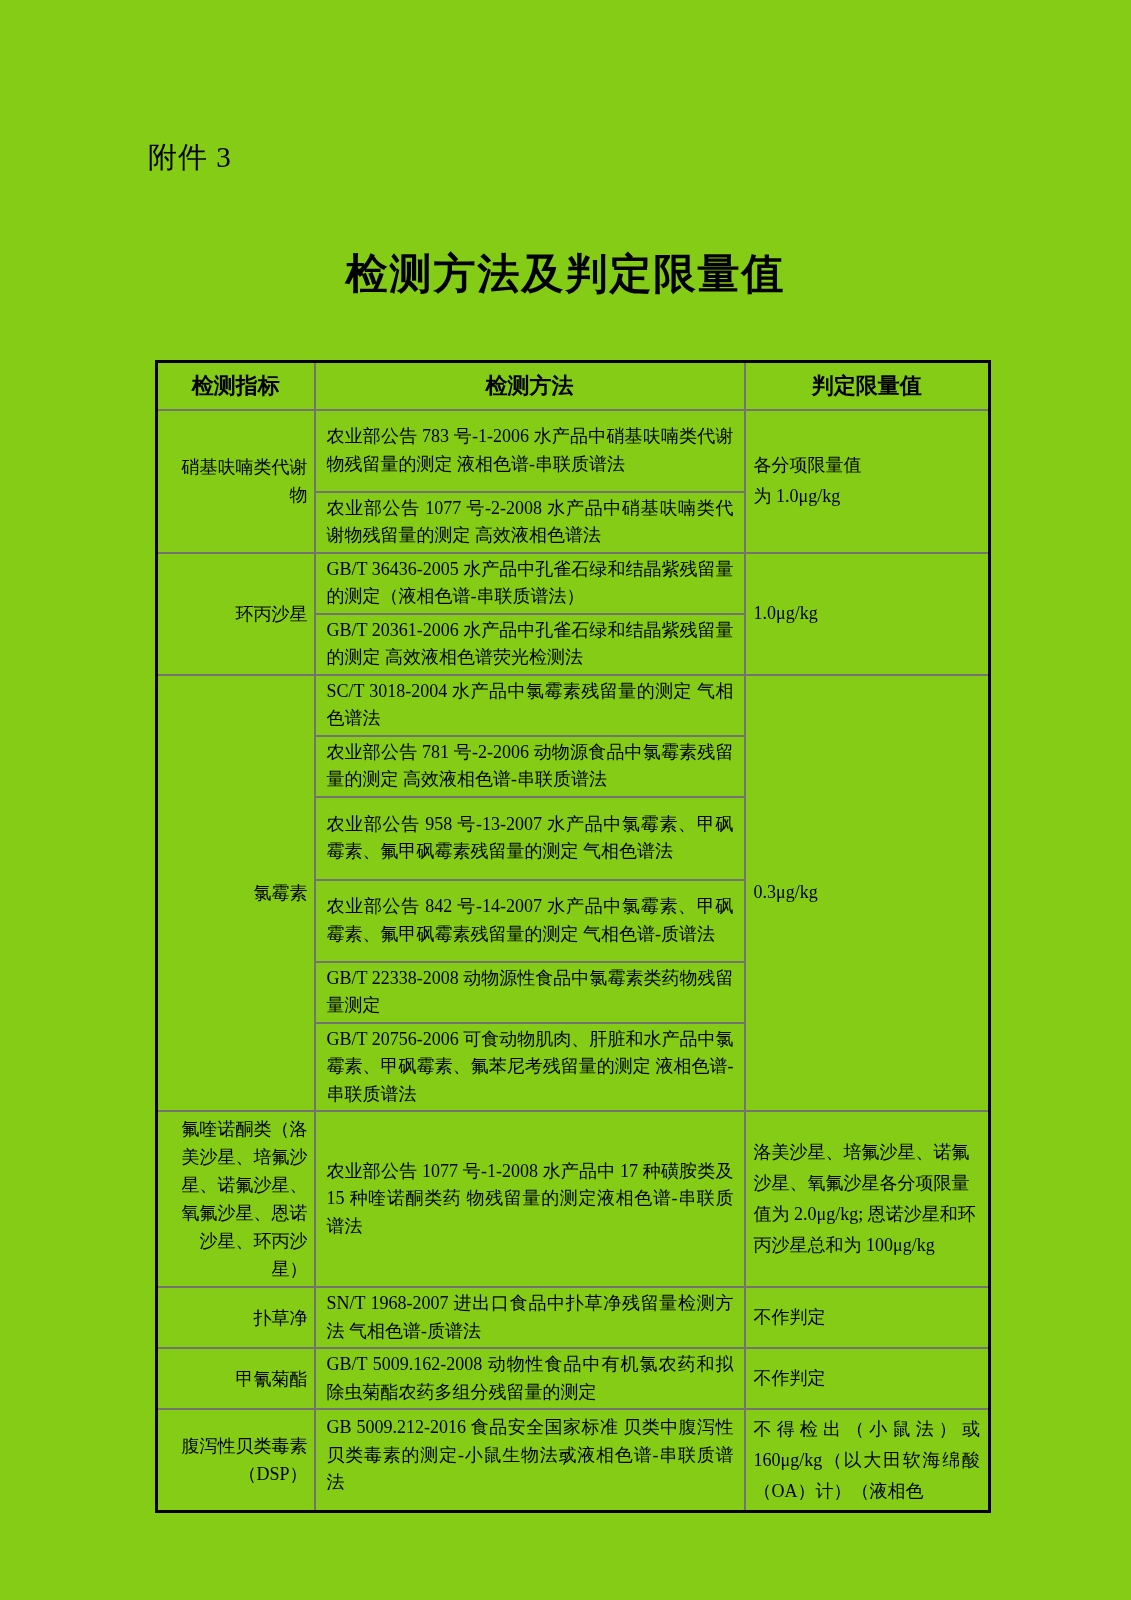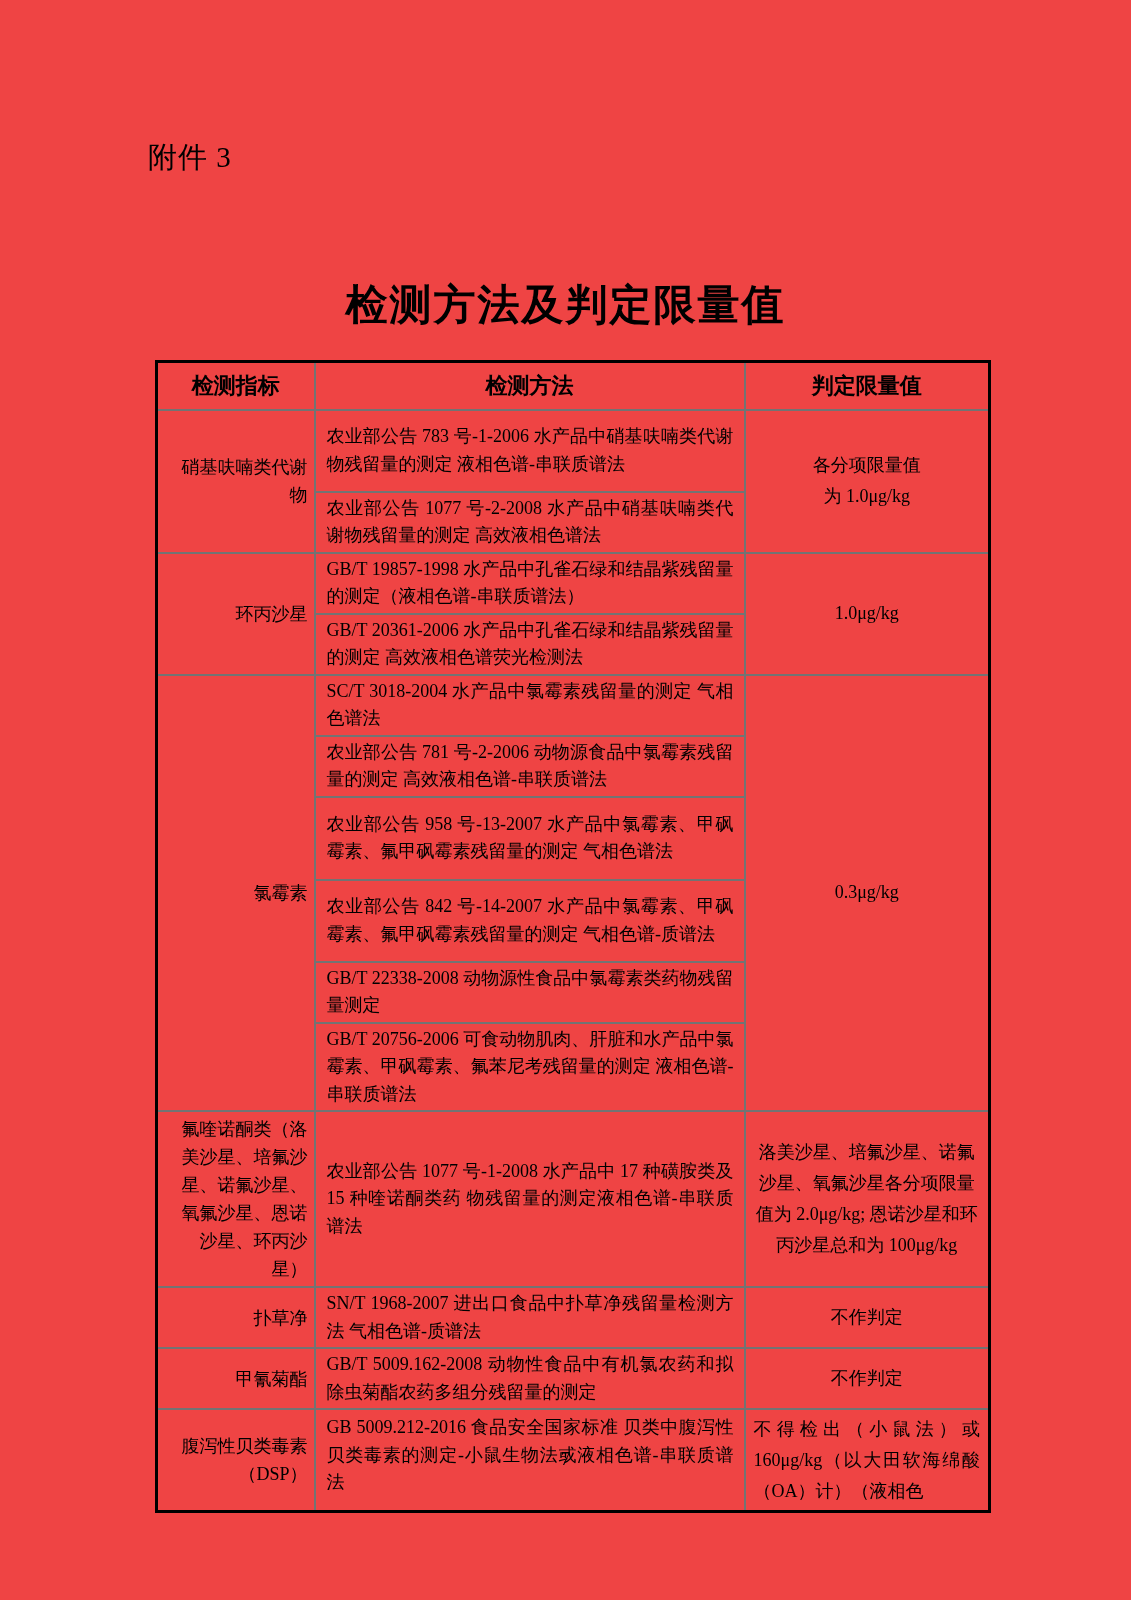--- a/index.html
+++ b/index.html
@@ -1,21 +1,21 @@
 <!DOCTYPE html>
 <html><head>
 <meta charset="utf-8">
 <style>
   html, body { margin: 0; padding: 0; background: #e8e8e8; }
   .page {
     position: relative;
     width: 1131px;
     height: 1600px;
     margin: 0 auto;
-    background: #ef4444;
+    background: #84cc16;
     font-family: "Liberation Serif", "DejaVu Serif", serif;
     color: #000;
     overflow: hidden;
   }
   .attachment-label {
     position: absolute;
     left: 148px;
     top: 138px;
     font-size: 29px;
     letter-spacing: 1px;
@@ -23,21 +23,20 @@
   .doc-title {
     position: absolute;
     left: 0;
     top: 246px;
     width: 100%;
     text-align: center;
     font-family: "Liberation Sans", "DejaVu Sans", sans-serif;
     font-weight: 900;
     font-size: 42px;
     letter-spacing: 2px;
-    margin-top: 31px;
   }
   table.limits-table {
     position: absolute;
     left: 155px;
     top: 360px;
     width: 833px;
     border-collapse: collapse;
     table-layout: fixed;
     border: 3px solid #000;
   }
@@ -63,21 +62,20 @@
     line-height: 28px;
     padding: 3px 6px;
   }
   td.met {
     text-align: justify;
     vertical-align: middle;
     line-height: 27.5px;
     padding: 2px 10px 2px 11px;
   }
   td.lim {
-    text-align: center;
     vertical-align: middle;
     line-height: 31px;
     padding: 3px 8px;
     white-space: pre-line;
   }
   tr.row-last td.met, tr.row-last td.lim { vertical-align: top; padding-top: 4px; }
   .page-number {
     position: absolute;
     left: 0;
     top: 1448px;
@@ -115,21 +113,21 @@
         <td class="met">农业部公告 783 号-1-2006 水产品中硝基呋喃类代谢物残留量的测定 液相色谱-串联质谱法</td>
         <td class="lim" rowspan="2">各分项限量值
 为 1.0μg/kg</td>
       </tr>
       <tr style="height:55px">
         <td class="met">农业部公告 1077 号-2-2008 水产品中硝基呋喃类代谢物残留量的测定 高效液相色谱法</td>
       </tr>
 
       <tr style="height:53px">
         <td class="ind" rowspan="2">环丙沙星</td>
-        <td class="met">GB/T 19857-1998 水产品中孔雀石绿和结晶紫残留量的测定（液相色谱-串联质谱法）</td>
+        <td class="met">GB/T 36436-2005 水产品中孔雀石绿和结晶紫残留量的测定（液相色谱-串联质谱法）</td>
         <td class="lim" rowspan="2">1.0μg/kg</td>
       </tr>
       <tr style="height:53px">
         <td class="met">GB/T 20361-2006 水产品中孔雀石绿和结晶紫残留量的测定 高效液相色谱荧光检测法</td>
       </tr>
 
       <tr style="height:55px">
         <td class="ind" rowspan="6">氯霉素</td>
         <td class="met">SC/T 3018-2004 水产品中氯霉素残留量的测定 气相色谱法</td>
         <td class="lim" rowspan="6">0.3μg/kg</td>

